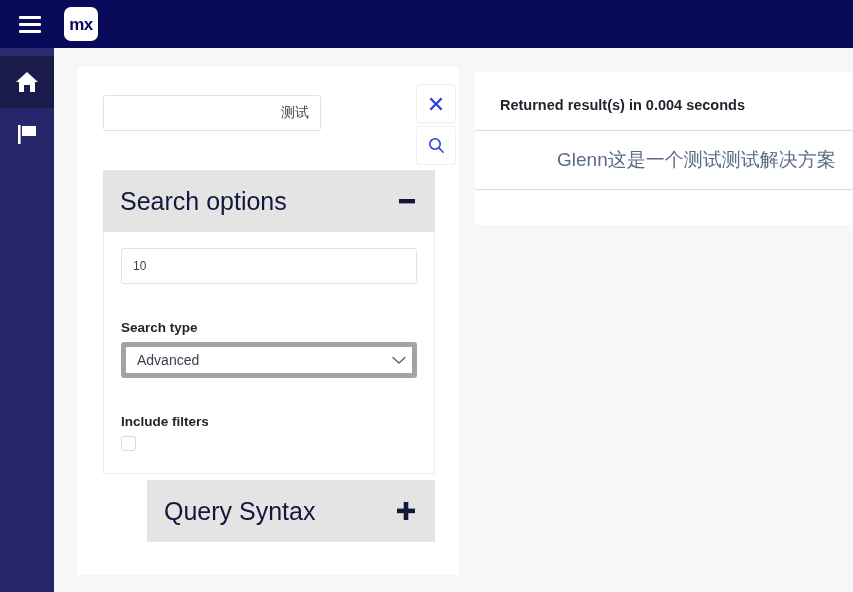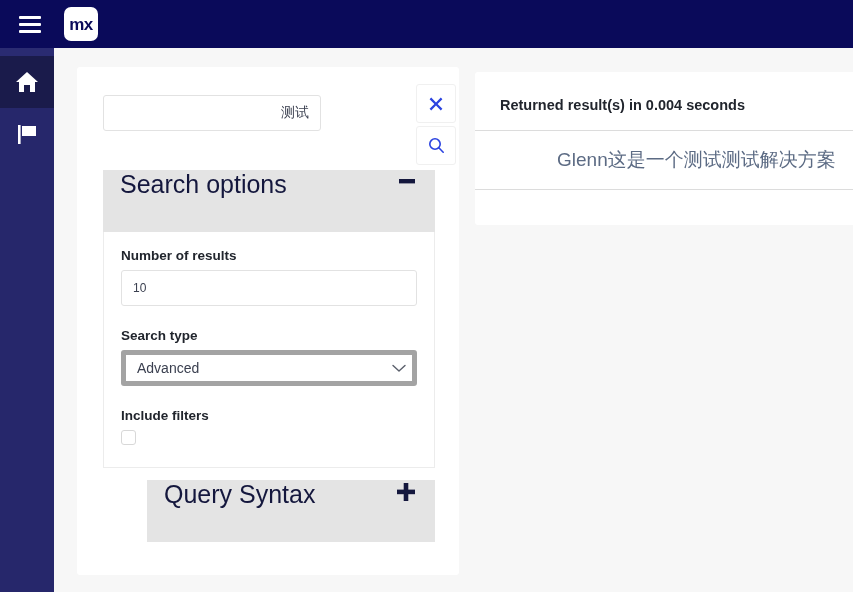--- a/index.html
+++ b/index.html
@@ -124,21 +124,21 @@
     position: absolute;
     left: 26px;
     width: 332px;
   }
   .panel.search-options { top: 103px; }
   .panel.query-syntax  { top: 413px; padding-left: 44px; }
 
   .panel-header {
     background: #e4e4e4;
     height: 62px;
-    display: flex; align-items: flex-start;
+    display: flex; align-items: center;
     justify-content: space-between;
     padding: 0 17px;
     cursor: pointer;
   }
   .panel-title {
     font-size: 25px;
     color: #14173d;
     font-weight: 400;
   }
   .panel-toggle { display: flex; align-items: center; }
@@ -148,21 +148,21 @@
     border: 1px solid #ececec;
     border-top: none;
     padding: 16px 17px 22px 17px;
   }
   .field-label {
     font-size: 13.5px;
     font-weight: 700;
     color: #21252d;
     margin-bottom: 7px;
   }
-  .field-label.spaced { margin-top: 22px; }
+  .field-label.spaced { margin-top: 36px; }
   .text-input {
     width: 100%; height: 36px;
     border: 1px solid #e2e2e2;
     border-radius: 3px;
     padding: 0 11px;
     font-size: 12px;
     color: #3b4050;
     background: #fff;
     font-family: "Liberation Sans", "DejaVu Sans", sans-serif;
     outline: none;
@@ -289,21 +289,20 @@
       <div class="panel search-options">
         <div class="panel-header">
           <span class="panel-title">Search options</span>
           <span class="panel-toggle">
             <svg width="22" height="22" viewBox="0 0 22 22">
               <rect x="3" y="9" width="16" height="4.4" fill="#14173d"></rect>
             </svg>
           </span>
         </div>
         <div class="panel-body">
-          <div class="field-label">Number of results</div>
           <input class="text-input" type="text" value="10" style="">
 
           <div class="field-label spaced">Search type</div>
           <div class="select-wrap">
             <div class="select-input">
               <span>Advanced</span>
             </div>
             <span class="select-chevron">
               <svg width="14" height="9" viewBox="0 0 14 9">
                 <path d="M1 1.5 L7 7 L13 1.5" fill="none" stroke="#5a5f6b" stroke-width="1.4" stroke-linecap="round" stroke-linejoin="round"></path>

